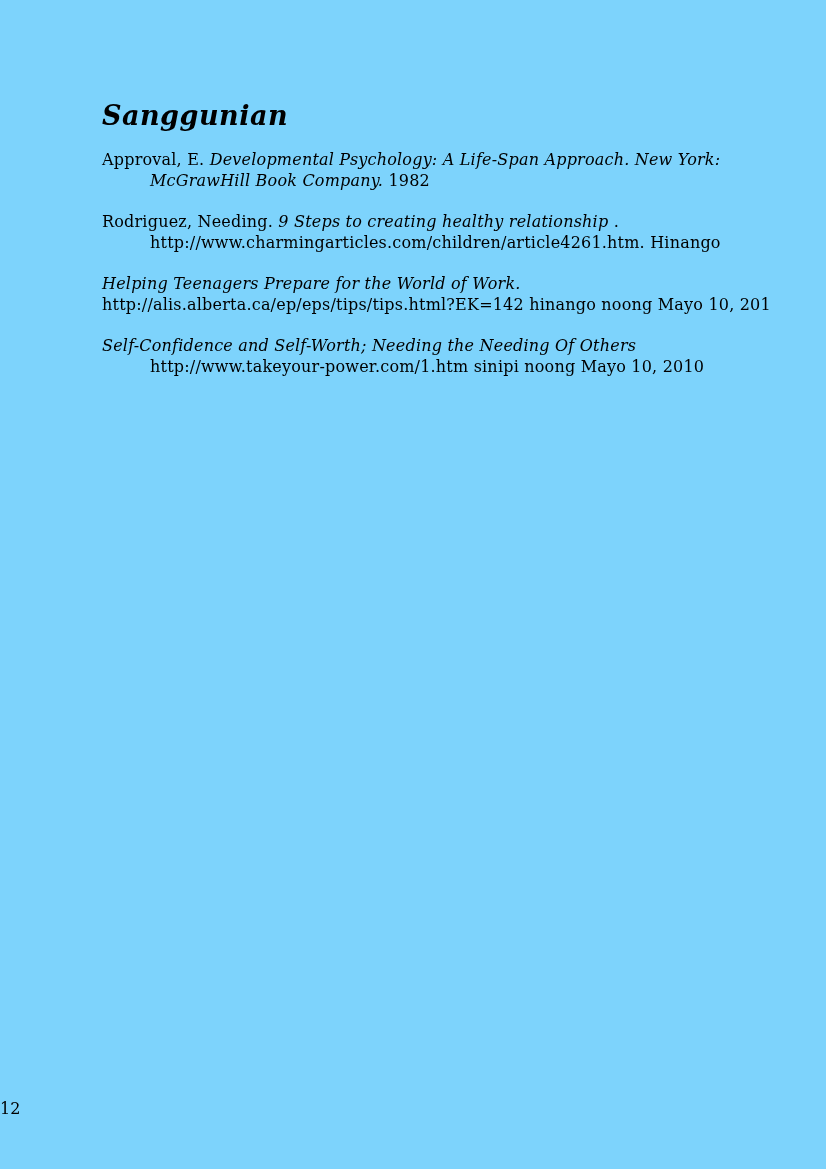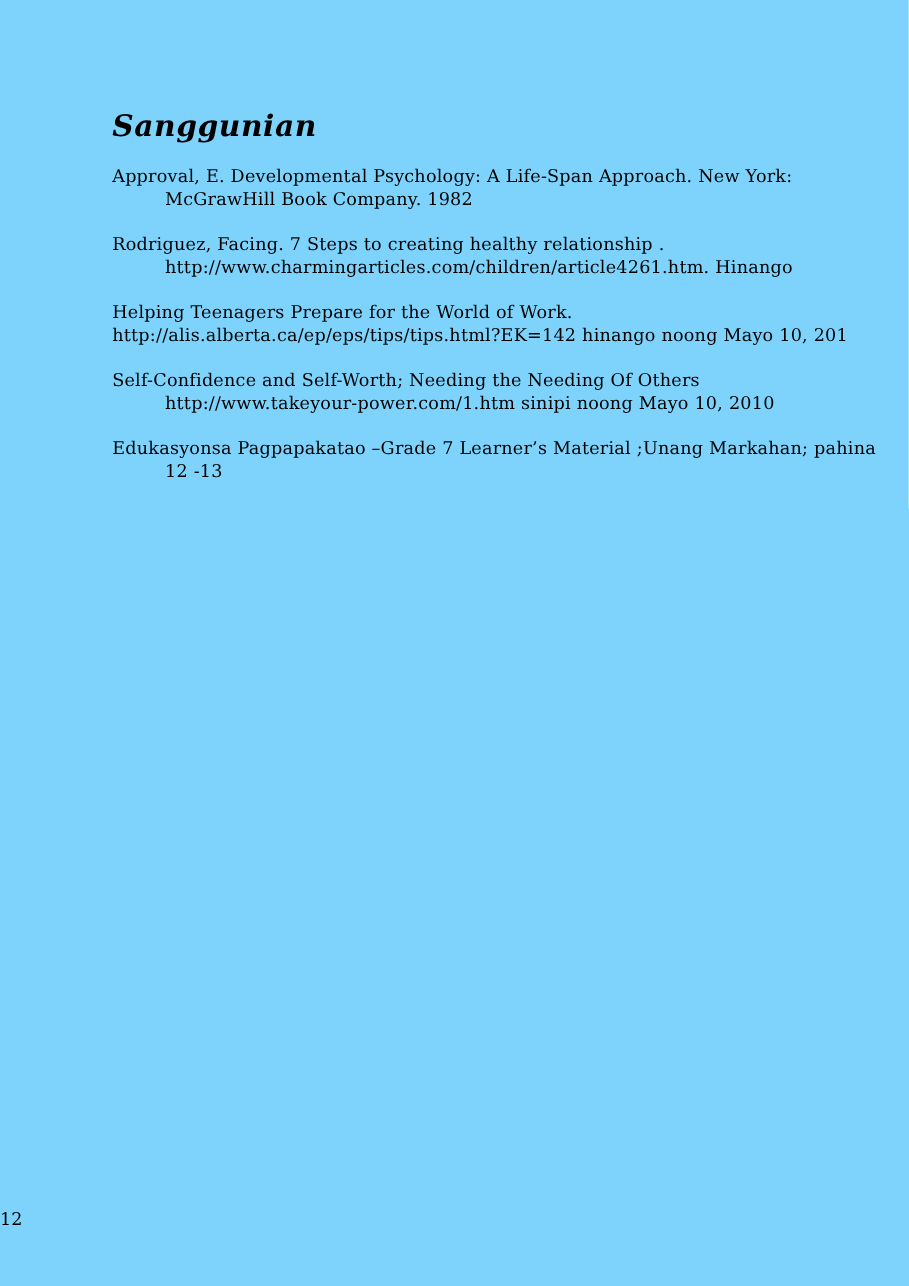--- a/index.html
+++ b/index.html
@@ -39,20 +39,21 @@
   .ref-line {
     font-size: 16px;
     line-height: 21px;
     white-space: nowrap;
     letter-spacing: 0.2px;
   }
   .ref-line.indented {
     padding-left: 48px;
   }
   .seg-italic {
+    font-style: italic;
   }
   .page-footer {
     position: absolute;
     top: 1100px;
     left: 0;
     width: 100%;
     text-align: left;
     font-size: 16px;
     line-height: 17px;
   }
@@ -62,31 +63,27 @@
 
 <div class="page">
   <div class="content">
     <h1 class="doc-title">Sanggunian</h1>
     <div class="references">
         <div class="ref-entry">
           <div class="ref-line"><span class="seg-roman">Approval, E. </span><span class="seg-italic">Developmental Psychology: A Life-Span Approach. New York:</span></div>
           <div class="ref-line indented"><span class="seg-italic">McGrawHill Book Company.</span><span class="seg-roman"> 1982</span></div>
         </div>
         <div class="ref-entry">
-          <div class="ref-line"><span class="seg-roman">Rodriguez, Facing. </span><span class="seg-italic">7 Steps to creating healthy relationship</span><span class="seg-roman"> .</span></div>
+          <div class="ref-line"><span class="seg-roman">Rodriguez, Needing. </span><span class="seg-italic">9 Steps to creating healthy relationship</span><span class="seg-roman"> .</span></div>
           <div class="ref-line indented"><span class="seg-roman">http://www.charmingarticles.com/children/article4261.htm. Hinango</span></div>
         </div>
         <div class="ref-entry">
           <div class="ref-line"><span class="seg-italic">Helping Teenagers Prepare for the World of Work.</span></div>
           <div class="ref-line"><span class="seg-roman">http://alis.alberta.ca/ep/eps/tips/tips.html?EK=142 hinango noong Mayo 10, 201</span></div>
         </div>
         <div class="ref-entry">
           <div class="ref-line"><span class="seg-italic">Self-Confidence and Self-Worth; Needing the Needing Of Others</span></div>
           <div class="ref-line indented"><span class="seg-roman">http://www.takeyour-power.com/1.htm sinipi noong Mayo 10, 2010</span></div>
         </div>
-        <div class="ref-entry">
-          <div class="ref-line"><span class="seg-roman">Edukasyonsa Pagpapakatao –Grade 7 Learner’s Material ;Unang Markahan; pahina</span></div>
-          <div class="ref-line indented"><span class="seg-roman">12 -13</span></div>
-        </div>
       </div>
   </div>
   <div class="page-footer">12</div>
 </div>
 
 </body></html>

